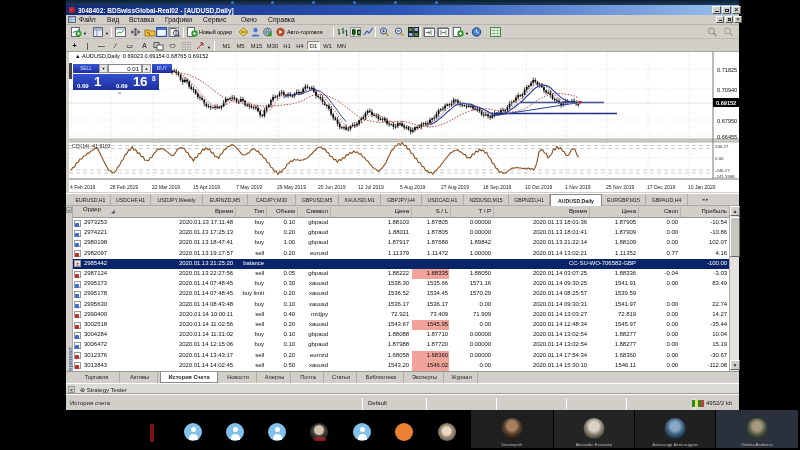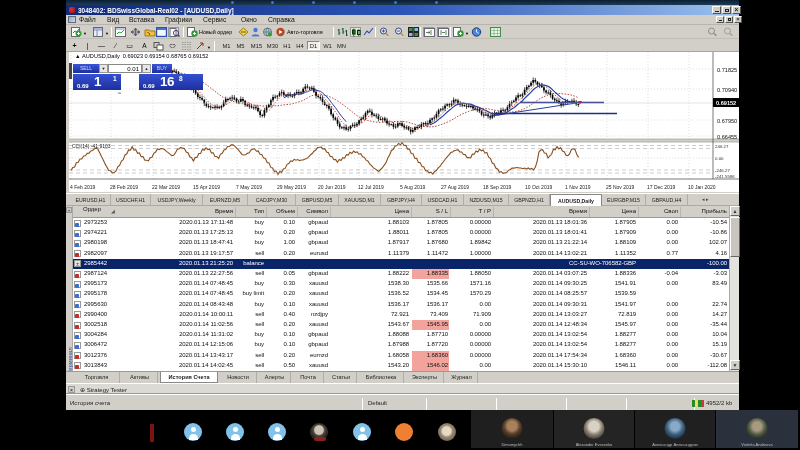--- a/index.html
+++ b/index.html
@@ -28,21 +28,21 @@
 .lv{stroke:#b6b6b6;stroke-width:0.7;stroke-dasharray:4,3;fill:none}
 #ohlc{left:6px;top:1px;font-size:5.6px;color:#000;white-space:nowrap;letter-spacing:0}
 #panel{left:4px;top:12px;width:99px;height:26px;font-family:"Liberation Sans",sans-serif}
 #panel .sellb{left:0;top:0;width:26px;height:9px;background:linear-gradient(180deg,#3a56d4,#1d2f9e);color:#cdd6ff;font-size:5px;line-height:9px;text-align:center}
 #panel .buyb{left:79px;top:0;width:20px;height:9px;background:linear-gradient(180deg,#3a56d4,#1d2f9e);color:#cdd6ff;font-size:5px;line-height:9px;text-align:center}
 #panel .dd{left:26px;top:0;width:9px;height:9px;background:#e8e6e2;border:1px solid #999;font-size:4px;line-height:8px;text-align:center;color:#222}
 #panel .inp{left:35px;top:0;width:34px;height:9px;background:#fff;border:1px solid #888;font-size:6px;line-height:8px;text-align:right;padding-right:2px}
 #panel .up{left:69px;top:0;width:9px;height:9px;background:#e8e6e2;border:1px solid #999;font-size:4px;line-height:8px;text-align:center;color:#222}
 #panel .big{top:10px;height:16px;background:linear-gradient(180deg,#3450d2,#1d2f9e);color:#fff}
 #panel .bs{left:0;width:48px}
-#panel .bb{left:66px;width:64px}
+#panel .bb{left:39px;width:47px}
 #panel .sm{position:absolute;left:4px;bottom:1.5px;font-size:6px;font-weight:bold}
 #panel .lg{position:absolute;left:21px;top:0px;font-size:13.5px;font-weight:bold;letter-spacing:-0.5px}
 #panel .sup{position:absolute;left:40px;top:0.5px;font-size:6.5px;font-weight:bold}
 #lbar{left:0;top:11px;width:3px;height:16px;background:#444}
 #ctabs{left:0;top:193px;width:673px;height:13px;background:#d2cfc8;border-top:1px solid #fff;border-bottom:1px solid #aaa;white-space:nowrap}
 .ctab{top:0;font-size:5.2px;color:#222;padding-top:2.5px;text-align:center;border-right:1px solid #b0ada6;height:12px}
 .ctab.on{background:#fff;border:1px solid #888;border-bottom:none;font-weight:bold}
 #tblarea{left:0;top:206px;width:673px;height:165px;background:#fff}
 #strip{left:0;top:206px;width:7px;height:177px;background:#d2cfc8;border-right:1px solid #aaa}
 #strip .vt{left:0.5px;top:168px;transform-origin:0 0;transform:rotate(-90deg);font-size:5.8px;color:#2a50a0;white-space:nowrap}

